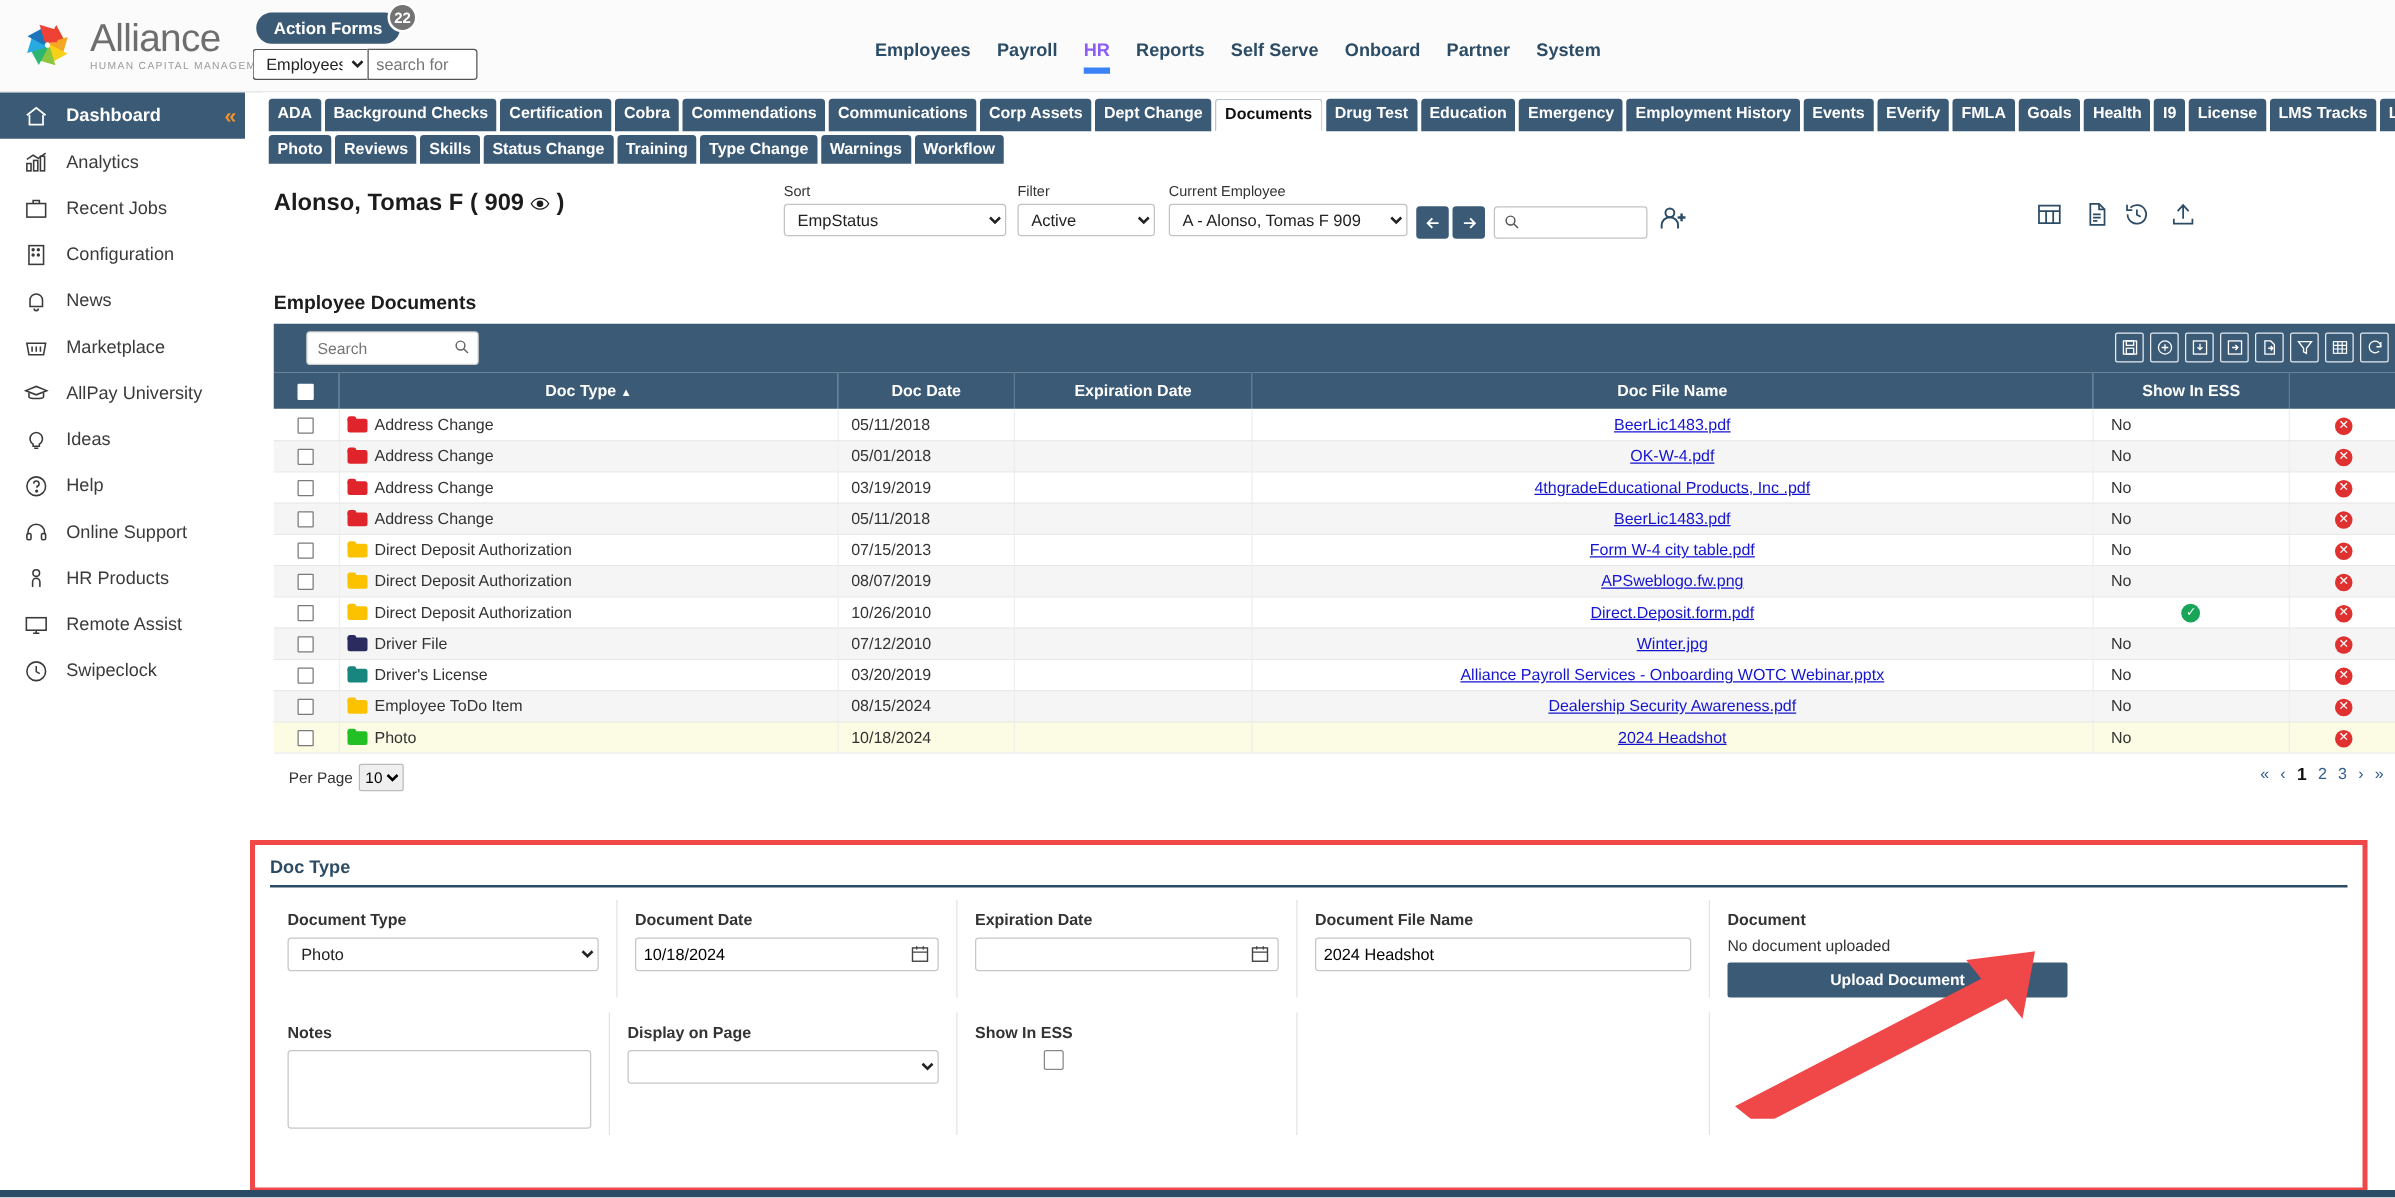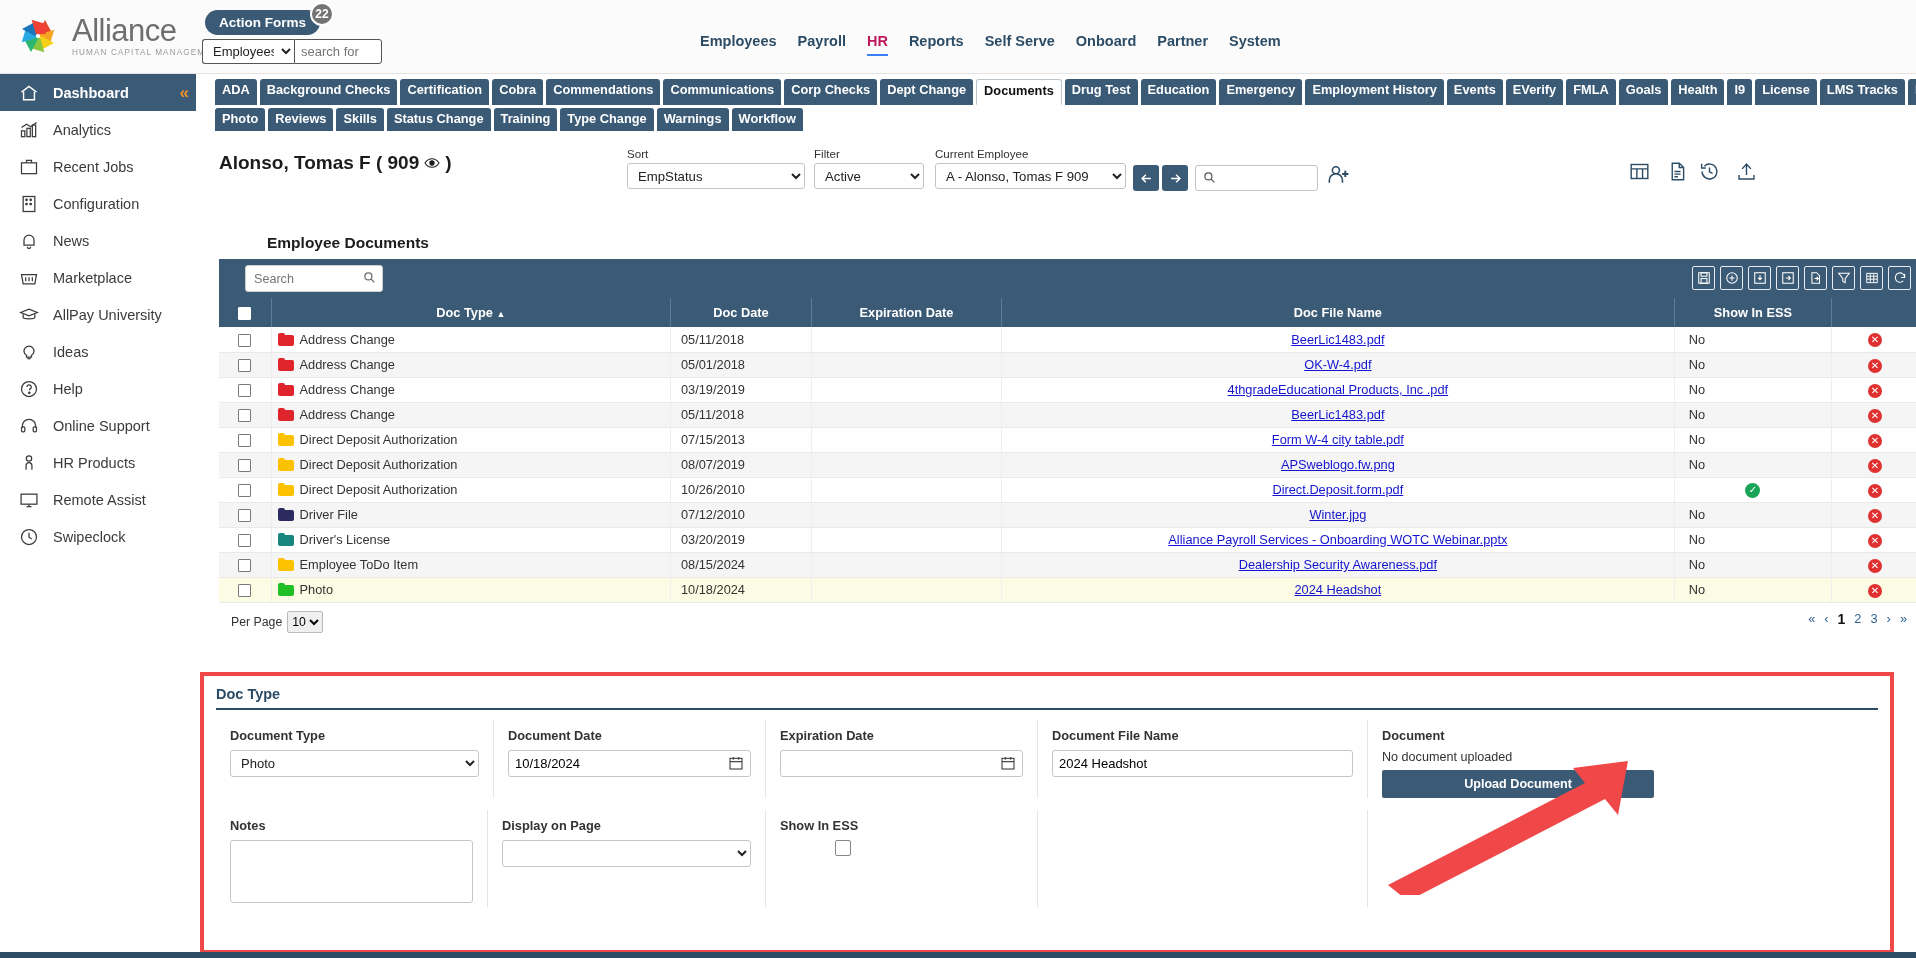--- a/index.html
+++ b/index.html
@@ -43,21 +43,21 @@
     height: 25px; width: 88px; border: 1px solid #555; border-radius: 0 3px 3px 0;
     font-size: 13px; padding: 0 6px; color: #999; background: #fff;
     font-family: "Liberation Sans", sans-serif;
   }
 
   .mainnav { position: absolute; left: 700px; top: 33px; display: flex; gap: 21px; }
   .mainnav a {
     font-size: 14.5px; color: #2c4c66; font-weight: bold; text-decoration: none;
     padding-bottom: 5px; cursor: pointer;
   }
-  .mainnav a.active { border-bottom: 2px solid #3b82f6; color: #be185d; }
+  .mainnav a.active { border-bottom: 5px solid #3b82f6; color: #8b5cf6; }
 
   .user-area { position: absolute; right: 14px; top: 8px; display: flex; align-items: center; gap: 10px; }
   .avatar {
     width: 47px; height: 47px; border-radius: 50%; background: #9fb0bd;
     position: relative; overflow: hidden;
   }
   .avatar::before { content:""; position:absolute; width:18px;height:18px;border-radius:50%;background:#e9edf1;left:14.5px;top:9px;}
   .avatar::after { content:""; position:absolute; width:30px;height:18px;border-radius:15px 15px 0 0;background:#e9edf1;left:8.5px;top:30px;}
   .user-name { font-size: 12.5px; color: #2b2b2b; line-height: 1.35; max-width: 140px; }
   .user-caret { font-size: 11px; color: #444; margin-left: 2px; }
@@ -111,21 +111,21 @@
     color: #fff; font-size: 16px; line-height: 1;
   }
   .topsearch {
     height: 26px; width: 123px; border: 1px solid #c3c3c3; border-radius: 3px;
     padding-left: 26px; font-size: 13px; font-family: "Liberation Sans", sans-serif;
   }
   .topsearch-ico { position: absolute; left: 8px; top: 6px; color: #555; font-size: 13px; }
 
   .icon-btn-plain { cursor:pointer; display:flex; align-items:center; justify-content:center; }
 
-  .section-title { position: absolute; left: 9px; top: 160px; font-size: 15.5px; font-weight: bold; color: #1c1c1c; margin-left: 48px; }
+  .section-title { position: absolute; left: 9px; top: 160px; font-size: 15.5px; font-weight: bold; color: #1c1c1c; }
 
   
   .grid-panel { position: absolute; left: 9px; top: 185px; width: 1700px; }
   .grid-toolbar {
     background: #3b5a76; height: 39px; position: relative; display: flex; align-items: center;
   }
   .grid-search-wrap { position: relative; margin-left: 26px; }
   .grid-search {
     width: 138px; height: 27px; border: 1px solid #cfcfcf; border-radius: 3px;
     padding: 0 24px 0 8px; font-size: 12.6px; font-family: "Liberation Sans", sans-serif;
@@ -419,21 +419,21 @@
   <div class="content">
 
     <div class="tabstrip">
       <div class="tabrow" id="tabrow1">
           <div class="tab">ADA</div>
           <div class="tab">Background Checks</div>
           <div class="tab">Certification</div>
           <div class="tab">Cobra</div>
           <div class="tab">Commendations</div>
           <div class="tab">Communications</div>
-          <div class="tab">Corp Checks</div>
+          <div class="tab">Corp Assets</div>
           <div class="tab">Dept Change</div>
           <div class="tab active">Documents</div>
           <div class="tab">Drug Test</div>
           <div class="tab">Education</div>
           <div class="tab">Emergency</div>
           <div class="tab">Employment History</div>
           <div class="tab">Events</div>
           <div class="tab">EVerify</div>
           <div class="tab">FMLA</div>
           <div class="tab">Goals</div>

